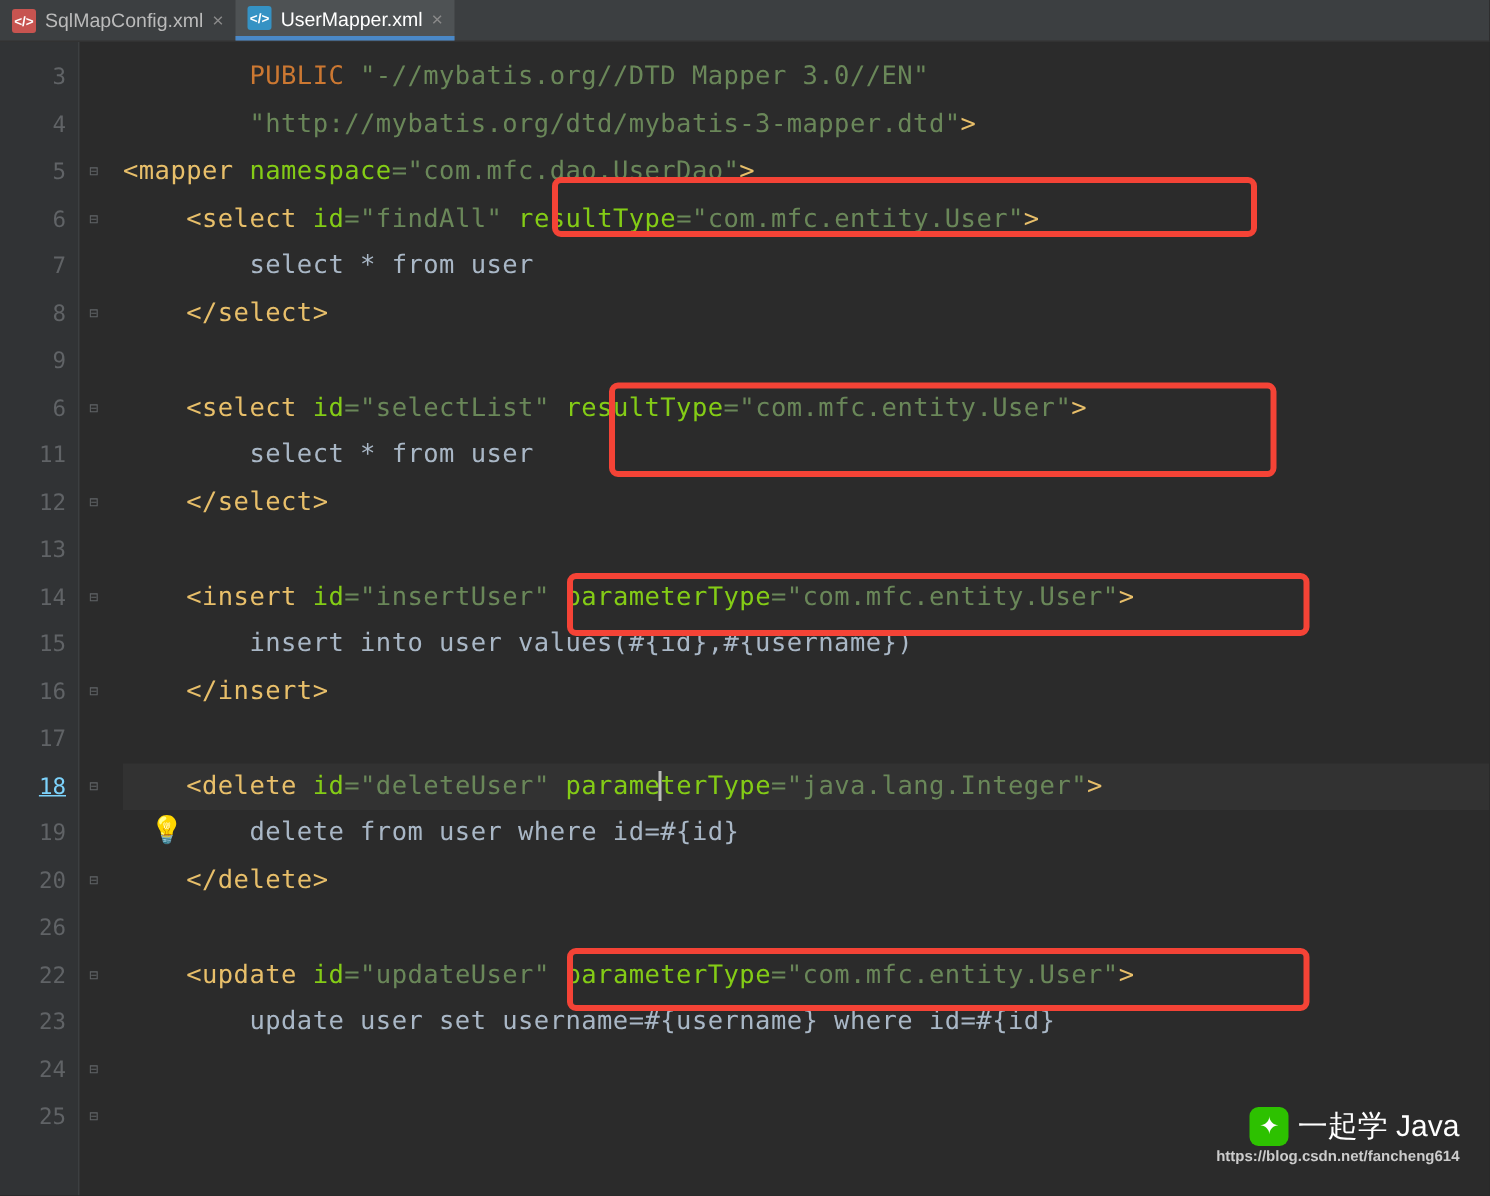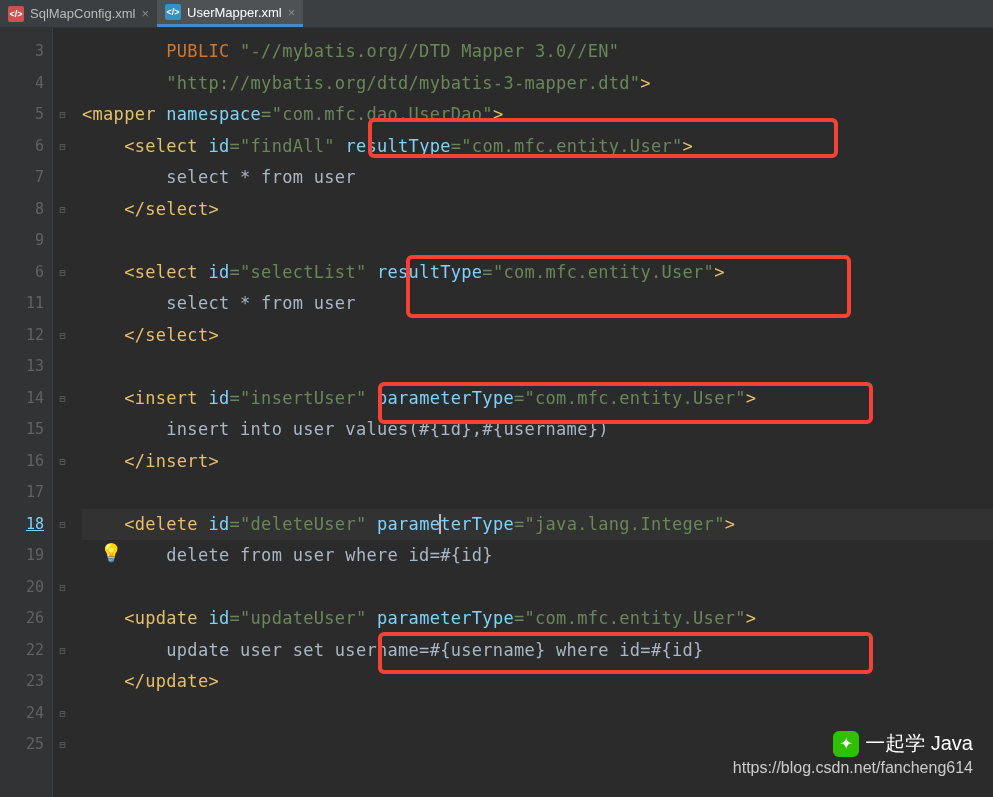--- a/index.html
+++ b/index.html
@@ -93,21 +93,21 @@
 }
 .code-line {
   height: 31.5px;
   line-height: 31.5px;
   white-space: pre;
   position: relative;
 }
 .code-line.current { background: #323232; }
 .keyword { color: #cc7832; }
 .tag { color: #e8bf6a; }
-.attr { color: #7dd3fc; }
+.attr { color: #84cc16; }
 .string { color: #6a8759; }
 .text { color: #a9b7c6; }
 .red-box {
   position: absolute;
   border: 4px solid #f44336;
   border-radius: 6px;
   pointer-events: none;
 }
 .caret {
   border-left: 2px solid #bbbbbb;
@@ -116,21 +116,21 @@
 }
 .watermark {
   position: absolute;
   right: 20px;
   bottom: 20px;
   color: #ffffff;
   text-align: right;
   font-family: -apple-system, "Segoe UI", sans-serif;
 }
 .watermark .title { font-size: 20px; font-weight: 500; display: flex; align-items: center; gap: 6px; justify-content: flex-end; }
-.watermark .sub { font-size: 16px; color: #cccccc; margin-top: 2px; }
+.watermark .sub { font-size: 10px; color: #cccccc; margin-top: 2px; font-weight: bold; }
 .wechat-icon {
   width: 26px; height: 26px;
   background: #2dc100;
   border-radius: 6px;
   display: inline-flex;
   align-items: center;
   justify-content: center;
   color: #fff;
   font-size: 16px;
 }
@@ -214,24 +214,24 @@
     <div class="code-line"><span>    </span><span class="tag">&lt;select </span><span class="attr">id</span><span class="string">=</span><span class="string">"selectList"</span><span class="attr"> resultType</span><span class="string">=</span><span class="string">"com.mfc.entity.User"</span><span class="tag">&gt;</span></div>
     <div class="code-line"><span>        </span><span class="text">select * from user</span></div>
     <div class="code-line"><span>    </span><span class="tag">&lt;/select&gt;</span></div>
     <div class="code-line"></div>
     <div class="code-line"><span>    </span><span class="tag">&lt;insert </span><span class="attr">id</span><span class="string">=</span><span class="string">"insertUser"</span><span class="attr"> parameterType</span><span class="string">=</span><span class="string">"com.mfc.entity.User"</span><span class="tag">&gt;</span></div>
     <div class="code-line"><span>        </span><span class="text">insert into user values(#{id},#{username})</span></div>
     <div class="code-line"><span>    </span><span class="tag">&lt;/insert&gt;</span></div>
     <div class="code-line"></div>
     <div class="code-line current"><span>    </span><span class="tag">&lt;delete </span><span class="attr">id</span><span class="string">=</span><span class="string">"deleteUser"</span><span class="attr"> parame</span><span class="caret"></span><span class="attr">terType</span><span class="string">=</span><span class="string">"java.lang.Integer"</span><span class="tag">&gt;</span></div>
     <div class="code-line"><span>        </span><span class="text">delete from user where id=#{id}</span></div>
+    <div class="code-line"><span>    </span><span class="tag">&lt;/delete&gt;</span></div>
     <div class="code-line"></div>
     <div class="code-line"><span>    </span><span class="tag">&lt;update </span><span class="attr">id</span><span class="string">=</span><span class="string">"updateUser"</span><span class="attr"> parameterType</span><span class="string">=</span><span class="string">"com.mfc.entity.User"</span><span class="tag">&gt;</span></div>
     <div class="code-line"><span>        </span><span class="text">update user set username=#{username} where id=#{id}</span></div>
-    <div class="code-line"><span>    </span><span class="tag">&lt;/update&gt;</span></div>
 
     <div id="boxes">
         <div class="red-box" style="left: 296px; top: 90px; width: 470px; height: 40px;"></div>
         <div class="red-box" style="left: 334px; top: 227px; width: 445px; height: 63px;"></div>
         <div class="red-box" style="left: 306px; top: 354px; width: 495px; height: 42px;"></div>
         <div class="red-box" style="left: 306px; top: 604px; width: 495px; height: 42px;"></div>
       </div>
   </div>
 </div>
 

